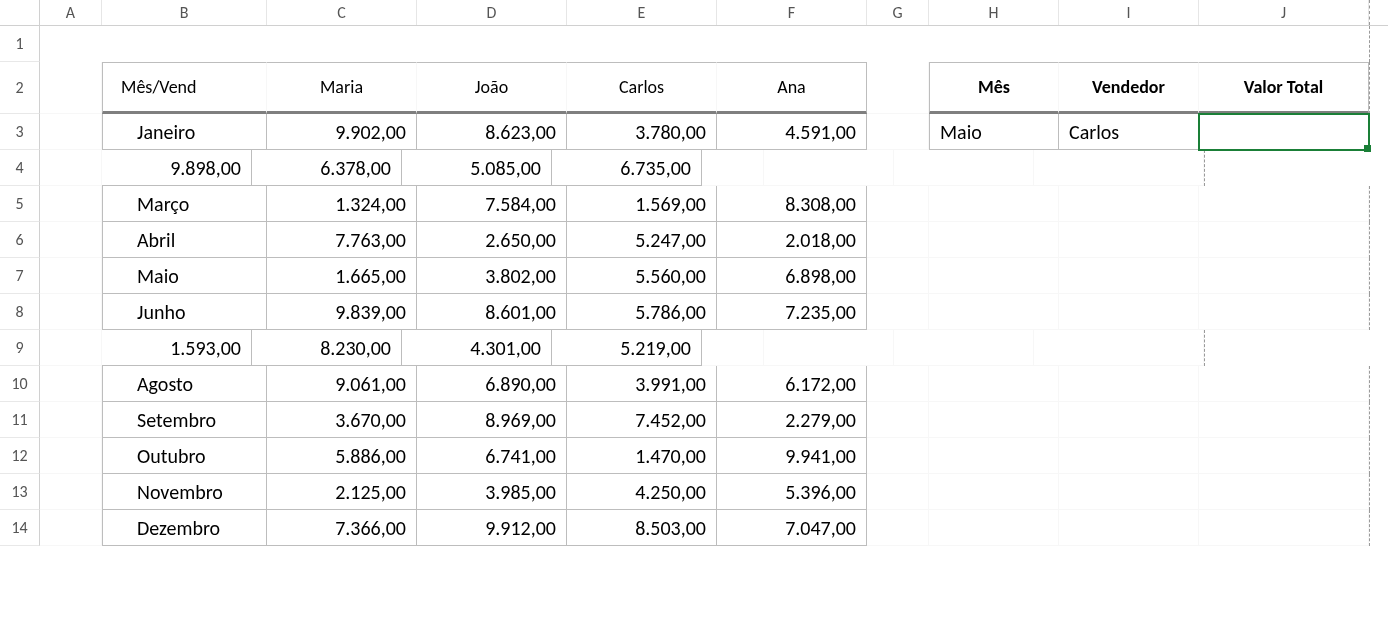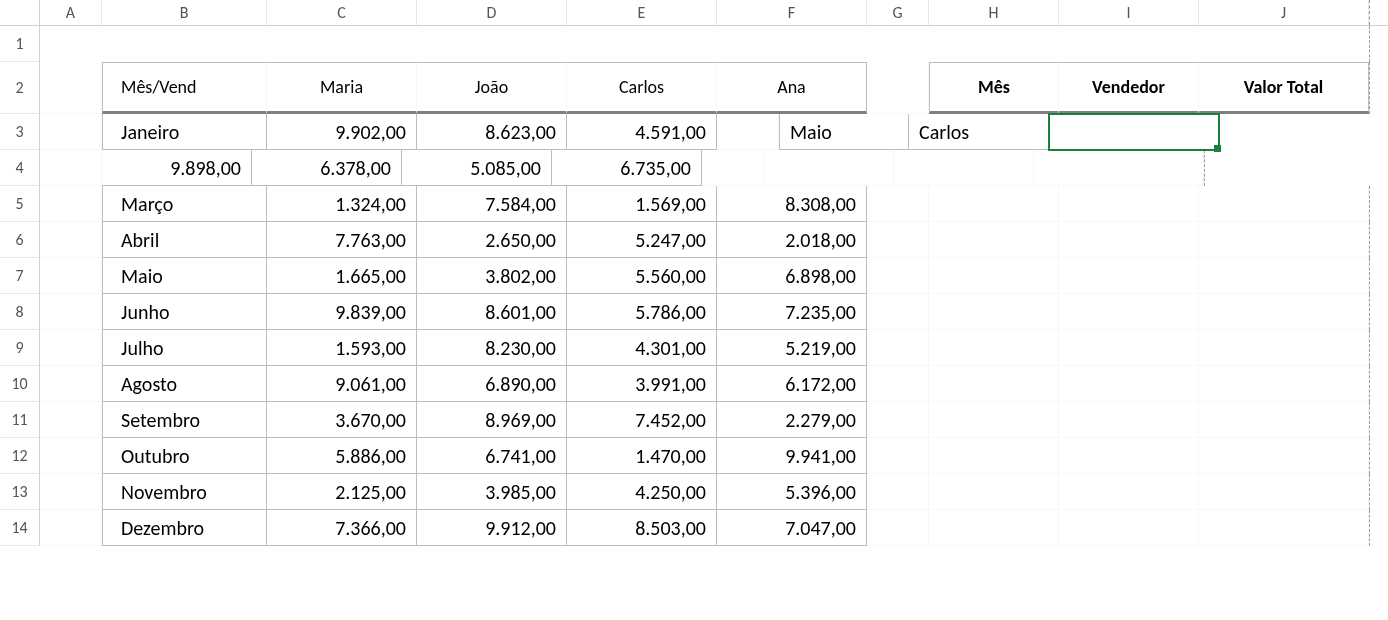--- a/index.html
+++ b/index.html
@@ -91,21 +91,21 @@
   .tbl-cell {
     background: #fff;
     border-right: 1px solid #bdbdbd !important;
     border-bottom: 1px solid #bdbdbd !important;
     justify-content: flex-end;
     padding-right: 14px;
     font-size: 20px;
   }
   .tbl-cell.first {
     justify-content: flex-start;
-    padding-left: 18px;
+    padding-left: 34px;
   }
   .tbl-left-edge {
     border-left: 1px solid #bdbdbd;
   }
   
   .hdr-row .tbl-header {
     border-bottom: 3px solid #7f7f7f !important;
   }
   .hdr-row .tbl-header.last-r {
     border-right: 1px solid #bdbdbd !important;
@@ -200,20 +200,21 @@
         <div class="cell col-I lk-header lk-top-edge">Vendedor</div>
         <div class="cell col-J lk-header lk-top-edge last-r">Valor Total</div>
         <div class="print-boundary"></div>
       </div>
       <div class="row">
         <div class="rownum">3</div>
         <div class="cell col-A"></div>
         <div class="cell col-B tbl-cell first tbl-left-edge">Janeiro</div>
         <div class="cell col-C tbl-cell">9.902,00</div>
         <div class="cell col-D tbl-cell">8.623,00</div>
+        <div class="cell col-E tbl-cell">3.780,00</div>
         <div class="cell col-F tbl-cell">4.591,00</div>
         <div class="cell col-G"></div>
         <div class="cell col-H lk-cell lk-left-edge">Maio</div>
         <div class="cell col-I lk-cell">Carlos</div>
         <div class="cell col-J lk-cell active-cell"></div>
         <div class="print-boundary"></div>
       </div>
       <div class="row">
         <div class="rownum">4</div>
         <div class="cell col-A"></div>
@@ -279,21 +280,20 @@
         <div class="cell col-F tbl-cell">7.235,00</div>
         <div class="cell col-G"></div>
         <div class="cell col-H"></div>
         <div class="cell col-I"></div>
         <div class="cell col-J"></div>
         <div class="print-boundary"></div>
       </div>
       <div class="row">
         <div class="rownum">9</div>
         <div class="cell col-A"></div>
-        <div class="cell col-B tbl-cell first tbl-left-edge">Julho</div>
         <div class="cell col-C tbl-cell">1.593,00</div>
         <div class="cell col-D tbl-cell">8.230,00</div>
         <div class="cell col-E tbl-cell">4.301,00</div>
         <div class="cell col-F tbl-cell">5.219,00</div>
         <div class="cell col-G"></div>
         <div class="cell col-H"></div>
         <div class="cell col-I"></div>
         <div class="cell col-J"></div>
         <div class="print-boundary"></div>
       </div>

